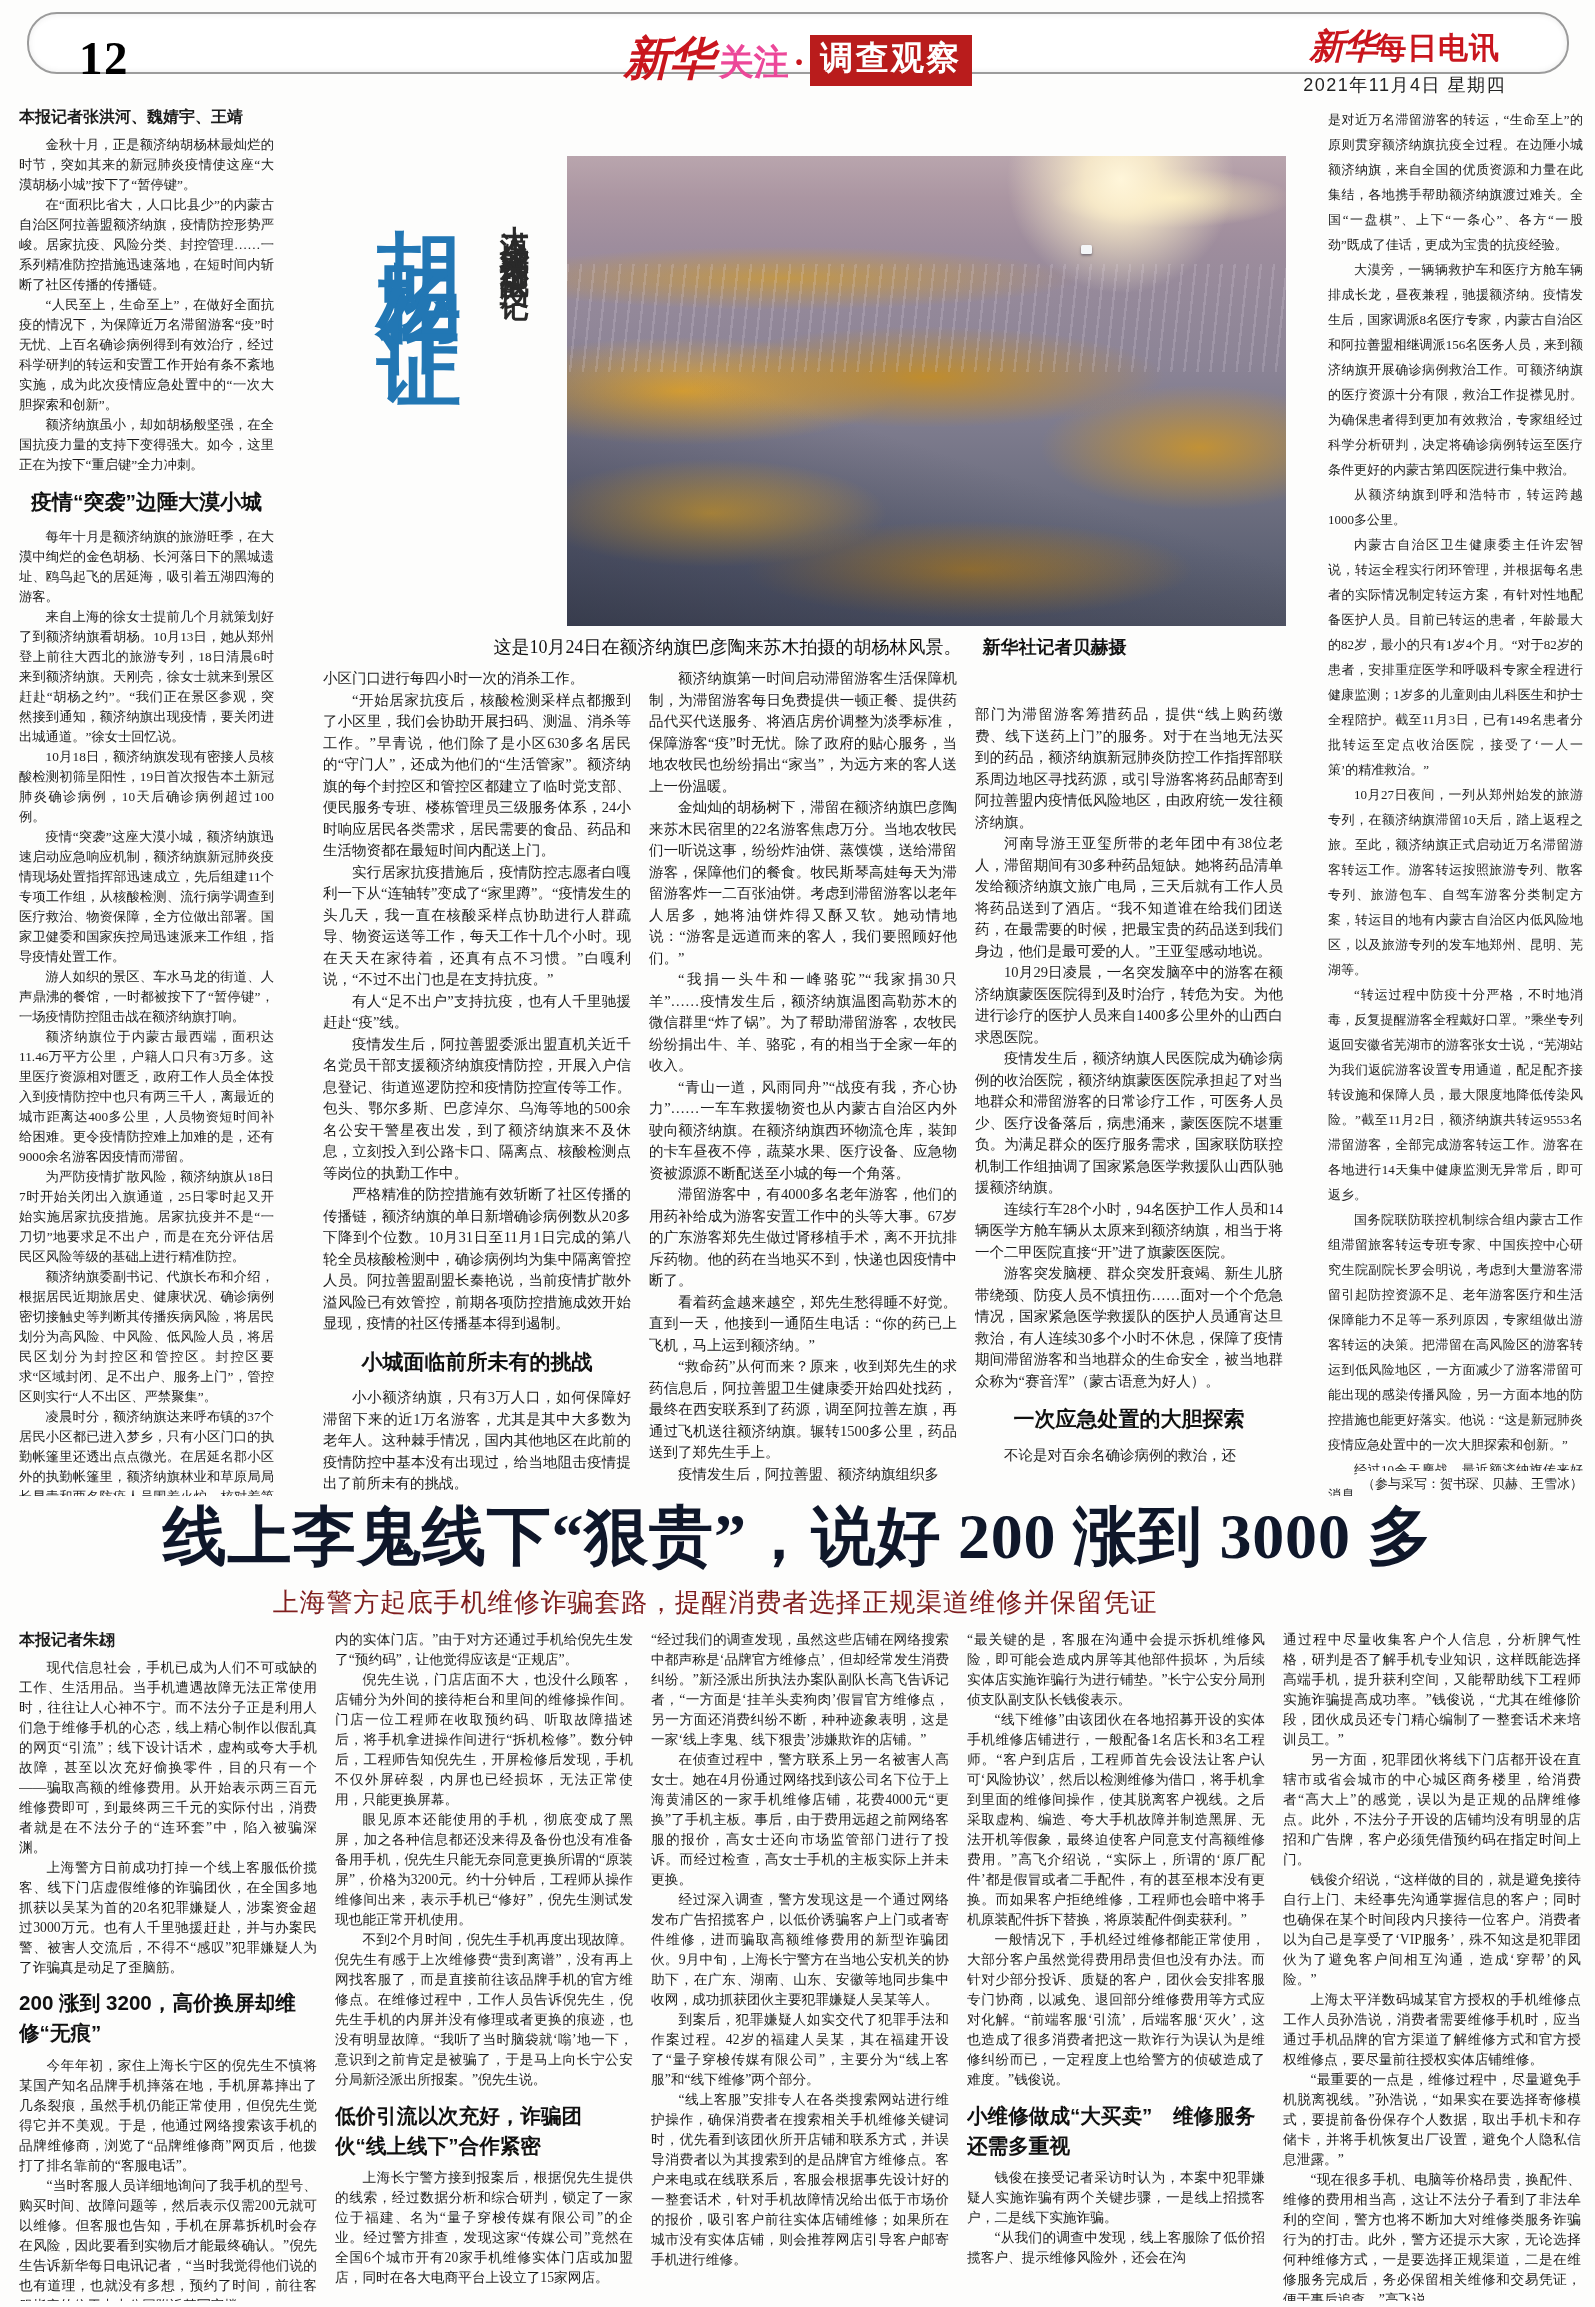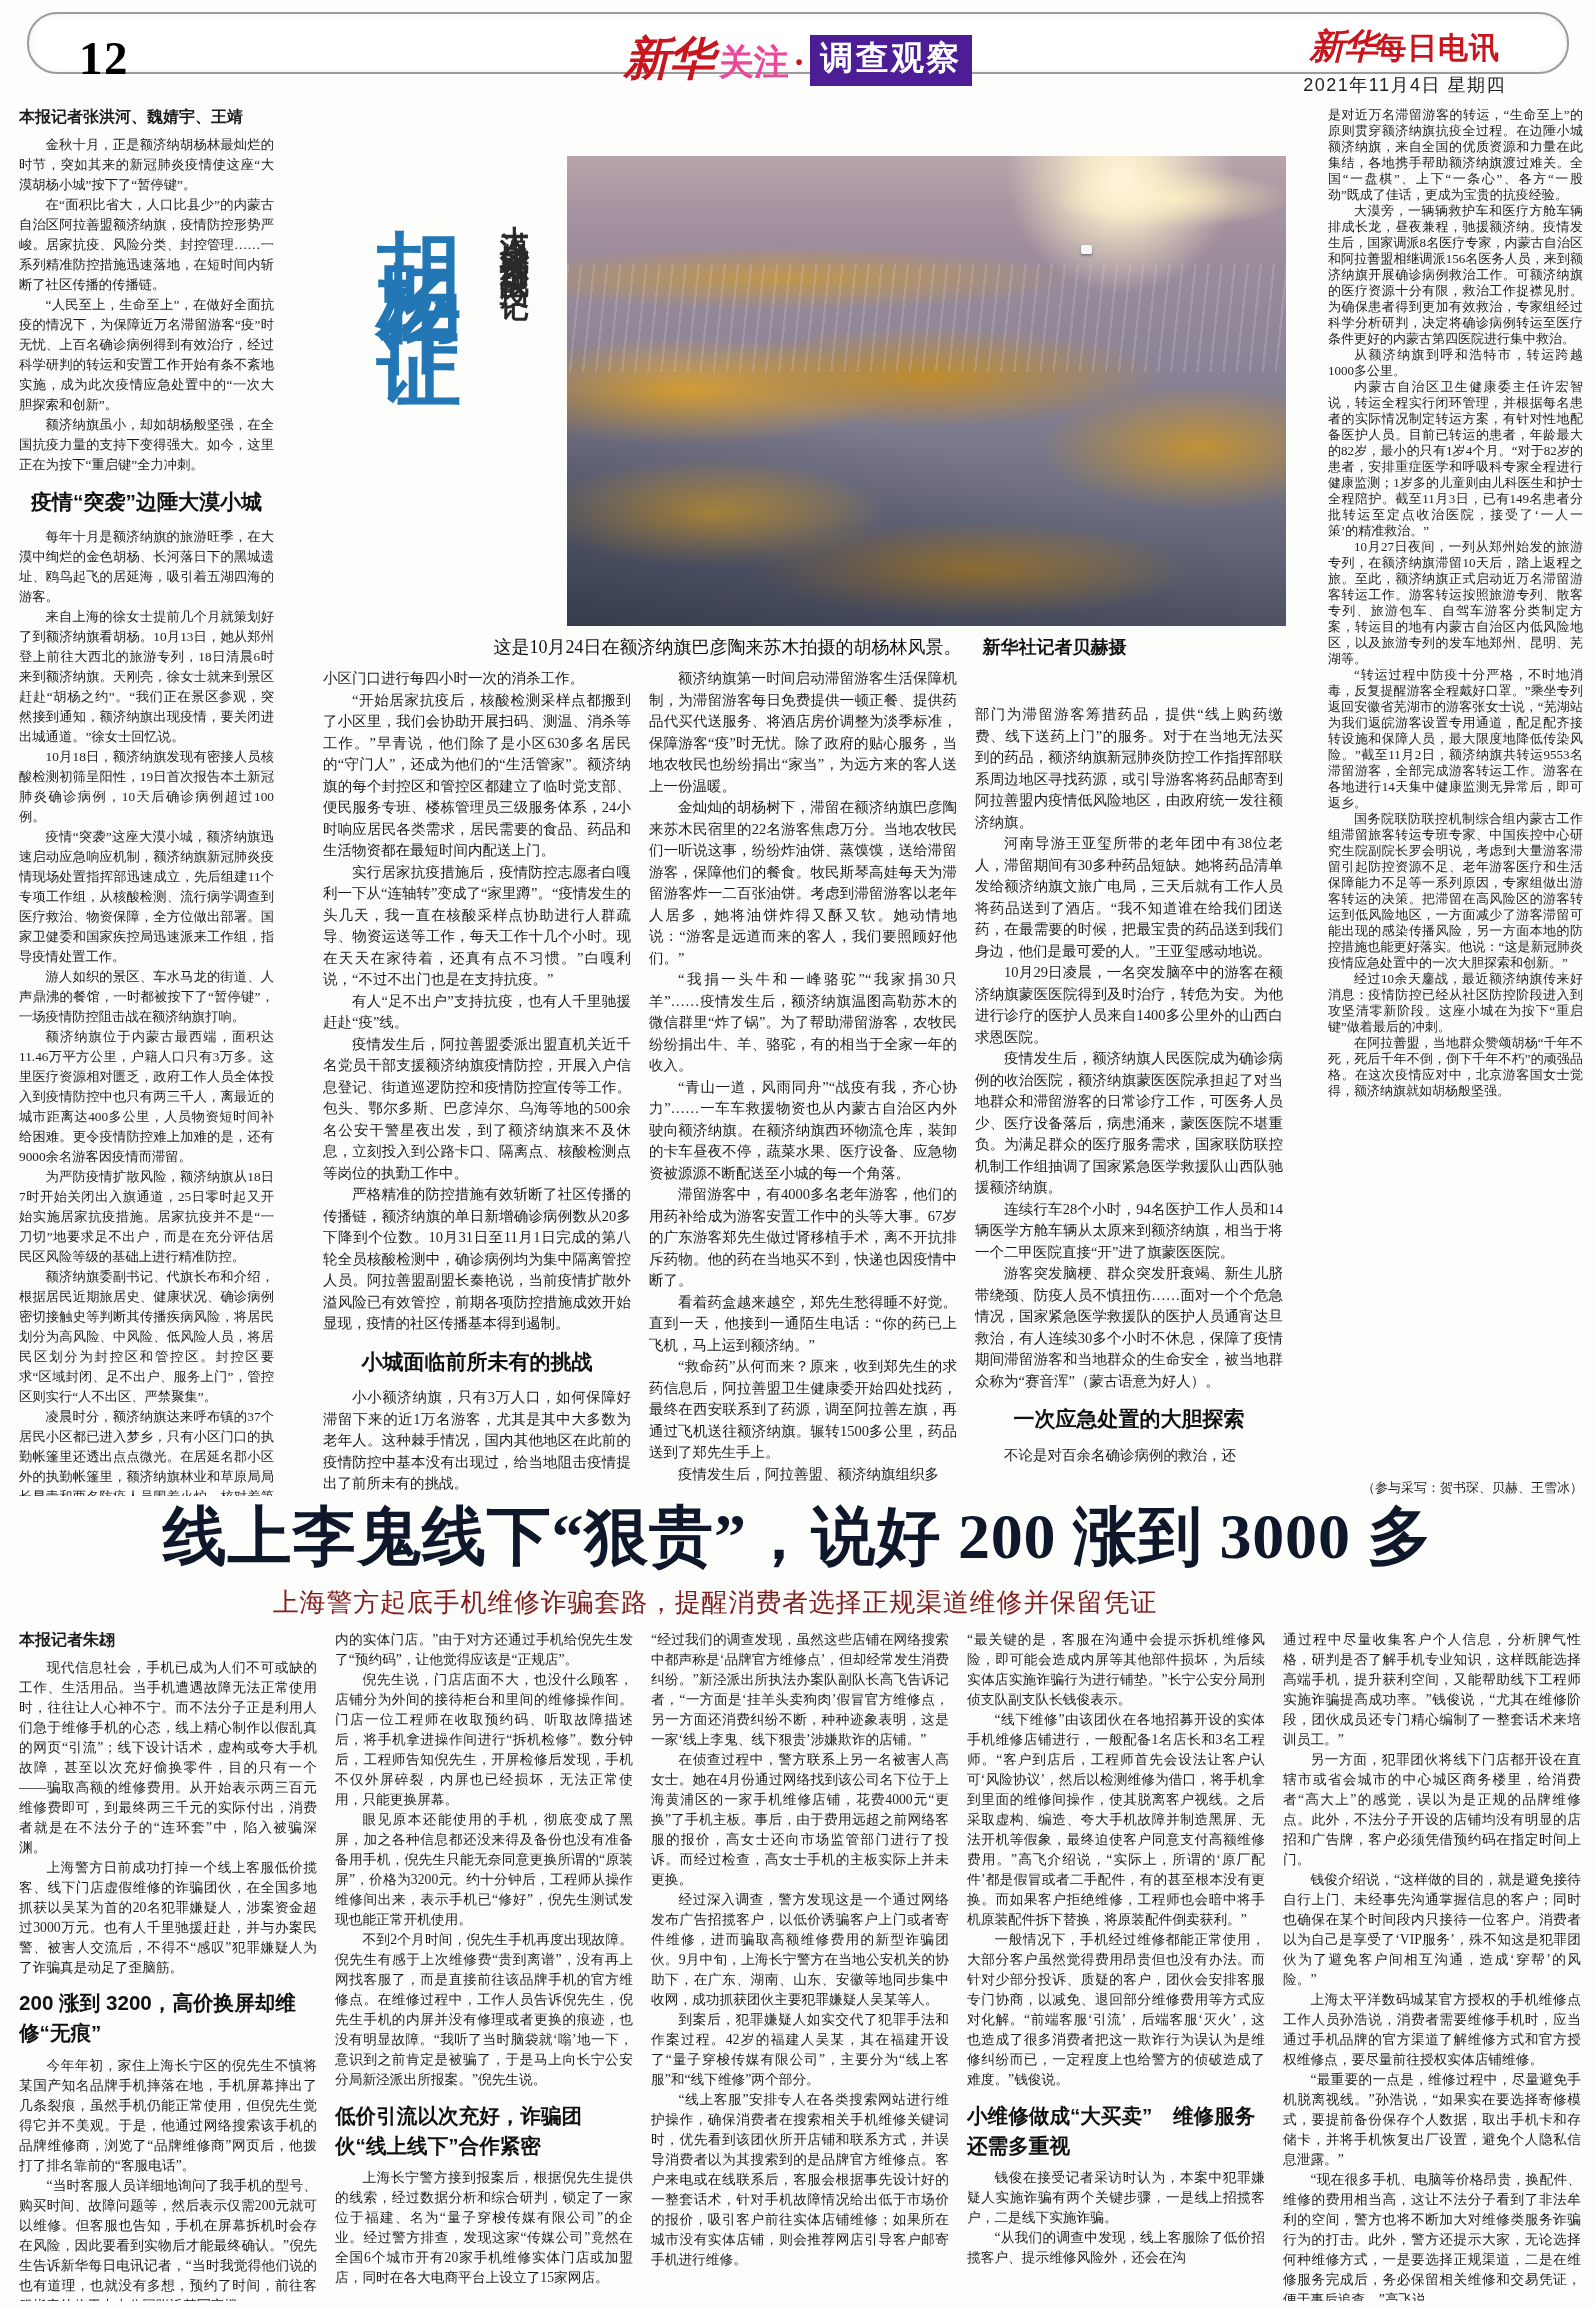--- a/index.html
+++ b/index.html
@@ -19,21 +19,21 @@
     color:#000000;letter-spacing:1.5px;
   }
   .masthead{
     position:absolute;left:0;top:13.7px;width:100%;text-align:center;white-space:nowrap;
   }
   .mh-brand{font-size:46px;color:#c9161e;font-weight:bold;font-style:italic;
     font-family:"DejaVu Serif","Liberation Serif",serif;letter-spacing:-1.5px;}
   .mh-section{font-size:35px;color:#ec4899;font-weight:bold;
     font-family:"Liberation Sans","DejaVu Sans",sans-serif;margin-left:6px;}
   .mh-dot{font-size:35px;color:#c9161e;font-weight:bold;margin:0 4.6px;}
-  .mh-program{display:inline-block;background:#4c1d95;color:#fff;font-weight:bold;
+  .mh-program{display:inline-block;background:#b91c1c;color:#fff;font-weight:bold;
     font-family:"Liberation Sans","DejaVu Sans",sans-serif;font-size:33px;
     padding:1.5px 10.7px 4.6px 10.7px;vertical-align:4.6px;letter-spacing:2.3px;}
   .paper-logo{position:absolute;right:61px;top:9px;text-align:center;}
   .pl-line{white-space:nowrap;}
   .pl-brand{font-size:35px;color:#c9161e;font-weight:bold;font-style:italic;
     font-family:"DejaVu Serif",serif;letter-spacing:-1.5px;}
   .pl-name{font-size:30px;color:#c9161e;font-weight:bold;letter-spacing:0.8px;}
   .pl-date{font-size:18px;color:#222;margin-top:3px;letter-spacing:1.5px;
     font-family:"Liberation Sans","DejaVu Sans",sans-serif;}
   
@@ -177,21 +177,21 @@
       <p>河南导游王亚玺所带的老年团中有38位老人，滞留期间有30多种药品短缺。她将药品清单发给额济纳旗文旅广电局，三天后就有工作人员将药品送到了酒店。“我不知道谁在给我们团送药，在最需要的时候，把最宝贵的药品送到我们身边，他们是最可爱的人。”王亚玺感动地说。</p>
       <p>10月29日凌晨，一名突发脑卒中的游客在额济纳旗蒙医医院得到及时治疗，转危为安。为他进行诊疗的医护人员来自1400多公里外的山西白求恩医院。</p>
       <p>疫情发生后，额济纳旗人民医院成为确诊病例的收治医院，额济纳旗蒙医医院承担起了对当地群众和滞留游客的日常诊疗工作，可医务人员少、医疗设备落后，病患涌来，蒙医医院不堪重负。为满足群众的医疗服务需求，国家联防联控机制工作组抽调了国家紧急医学救援队山西队驰援额济纳旗。</p>
       <p>连续行车28个小时，94名医护工作人员和14辆医学方舱车辆从太原来到额济纳旗，相当于将一个二甲医院直接“开”进了旗蒙医医院。</p>
       <p>游客突发脑梗、群众突发肝衰竭、新生儿脐带绕颈、防疫人员不慎扭伤……面对一个个危急情况，国家紧急医学救援队的医护人员通宵达旦救治，有人连续30多个小时不休息，保障了疫情期间滞留游客和当地群众的生命安全，被当地群众称为“赛音浑”（蒙古语意为好人）。</p>
       <div class="subhead">一次应急处置的大胆探索</div>
       <p>不论是对百余名确诊病例的救治，还</p>
     </div>
 </div>
 
-<div class="tcol c-narrow" style="left:1328px;top:107px;height:1389px;font-size:13px;line-height:16px;font-family:Liberation Serif, serif;">
+<div class="tcol c-narrow" style="left:1328px;top:107px;height:1389px;font-size:13px;line-height:25px;font-family:Liberation Serif, serif;">
   <div>
       <p class="cont">是对近万名滞留游客的转运，“生命至上”的原则贯穿额济纳旗抗疫全过程。在边陲小城额济纳旗，来自全国的优质资源和力量在此集结，各地携手帮助额济纳旗渡过难关。全国“一盘棋”、上下“一条心”、各方“一股劲”既成了佳话，更成为宝贵的抗疫经验。</p>
       <p>大漠旁，一辆辆救护车和医疗方舱车辆排成长龙，昼夜兼程，驰援额济纳。疫情发生后，国家调派8名医疗专家，内蒙古自治区和阿拉善盟相继调派156名医务人员，来到额济纳旗开展确诊病例救治工作。可额济纳旗的医疗资源十分有限，救治工作捉襟见肘。为确保患者得到更加有效救治，专家组经过科学分析研判，决定将确诊病例转运至医疗条件更好的内蒙古第四医院进行集中救治。</p>
       <p>从额济纳旗到呼和浩特市，转运跨越1000多公里。</p>
       <p>内蒙古自治区卫生健康委主任许宏智说，转运全程实行闭环管理，并根据每名患者的实际情况制定转运方案，有针对性地配备医护人员。目前已转运的患者，年龄最大的82岁，最小的只有1岁4个月。“对于82岁的患者，安排重症医学和呼吸科专家全程进行健康监测；1岁多的儿童则由儿科医生和护士全程陪护。截至11月3日，已有149名患者分批转运至定点收治医院，接受了‘一人一策’的精准救治。”</p>
       <p>10月27日夜间，一列从郑州始发的旅游专列，在额济纳旗滞留10天后，踏上返程之旅。至此，额济纳旗正式启动近万名滞留游客转运工作。游客转运按照旅游专列、散客专列、旅游包车、自驾车游客分类制定方案，转运目的地有内蒙古自治区内低风险地区，以及旅游专列的发车地郑州、昆明、芜湖等。</p>
       <p>“转运过程中防疫十分严格，不时地消毒，反复提醒游客全程戴好口罩。”乘坐专列返回安徽省芜湖市的游客张女士说，“芜湖站为我们返皖游客设置专用通道，配足配齐接转设施和保障人员，最大限度地降低传染风险。”截至11月2日，额济纳旗共转运9553名滞留游客，全部完成游客转运工作。游客在各地进行14天集中健康监测无异常后，即可返乡。</p>
       <p>国务院联防联控机制综合组内蒙古工作组滞留旅客转运专班专家、中国疾控中心研究生院副院长罗会明说，考虑到大量游客滞留引起防控资源不足、老年游客医疗和生活保障能力不足等一系列原因，专家组做出游客转运的决策。把滞留在高风险区的游客转运到低风险地区，一方面减少了游客滞留可能出现的感染传播风险，另一方面本地的防控措施也能更好落实。他说：“这是新冠肺炎疫情应急处置中的一次大胆探索和创新。”</p>
       <p>经过10余天鏖战，最近额济纳旗传来好消息：疫情防控已经从社区防控阶段进入到攻坚清零新阶段。这座小城在为按下“重启键”做着最后的冲刺。</p>
       <p>在阿拉善盟，当地群众赞颂胡杨“千年不死，死后千年不倒，倒下千年不朽”的顽强品格。在这次疫情应对中，北京游客国女士觉得，额济纳旗就如胡杨般坚强。</p>

